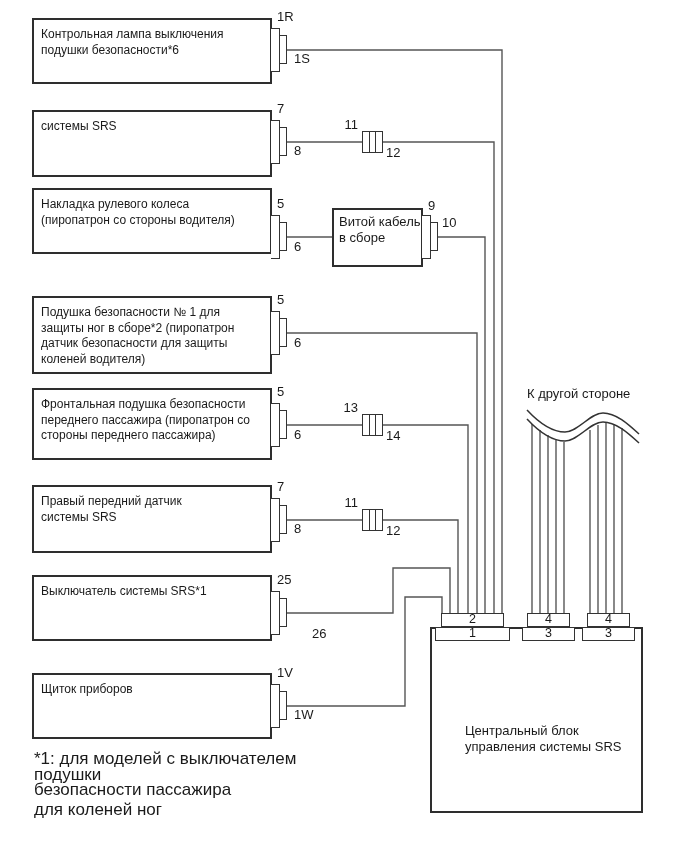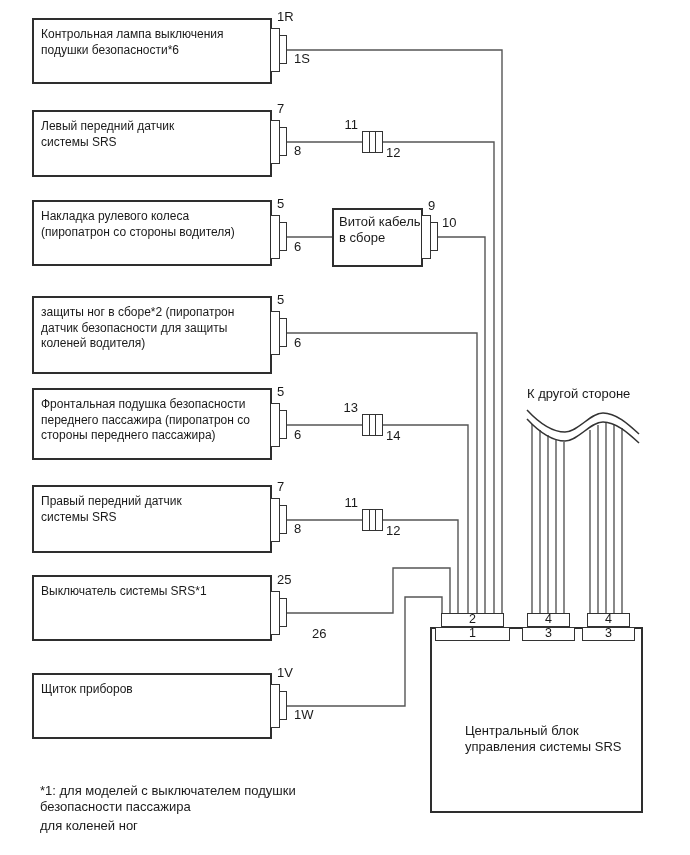--- a/index.html
+++ b/index.html
@@ -43,21 +43,21 @@
   }
   .unit-txt { position:absolute; left:465px; top:723px; font-size:13px; line-height:15.5px; }
 
   .uconn {
     position:absolute; box-sizing:border-box; border:1.5px solid #333; background:#fff;
     font-size:12.5px; line-height:11px; text-align:center; overflow:visible;
   }
 
   .oside { position:absolute; left:527px; top:386px; font-size:13px; }
 
-  .fnotes { position:absolute; left:40px; top:751px; font-size:13px; line-height:15.5px; width:330px;margin-top:32px; }
+  .fnotes { position:absolute; left:34px; top:751px; font-size:17px; line-height:15.5px; width:330px; }
   .fn { margin:0 0 4px 0; }
 </style>
 </head>
 <body>
 
 <div class="stage">
 
   <svg class="wires" width="690" height="855">
 
     <polyline class="w" points="287,50 502,50 502,614"></polyline>
@@ -92,37 +92,36 @@
       <div>подушки безопасности*6</div>
     </div>
   </div>
   <div class="tab-o" style="left:271px; top:28px;"></div>
   <div class="tab-i" style="left:280px; top:35px;"></div>
   <div class="pin" style="left:277px; top:10px;">1R</div>
   <div class="pin" style="left:294px; top:52px;">1S</div>
 
   <div class="dev" style="top:110px; height:67px;">
     <div class="txt">
-      <div>Левый передний датчик</div>
       <div>системы SRS</div>
     </div>
   </div>
   <div class="tab-o" style="left:271px; top:120px;"></div>
   <div class="tab-i" style="left:280px; top:127px;"></div>
   <div class="pin" style="left:277px; top:102px;">7</div>
   <div class="pin" style="left:294px; top:144px;">8</div>
   <div class="iconn" style="left:362px; top:131px;">
       <i></i>
       <i></i>
       <i></i>
     </div>
   <div class="pin r" style="left:332px; top:118px; width:26px;">11</div>
   <div class="pin" style="left:386px; top:146px;">12</div>
 
-  <div class="dev" style="top:200px; height:66px;">
+  <div class="dev" style="top:188px; height:66px;">
     <div class="txt">
       <div>Накладка рулевого колеса</div>
       <div>(пиропатрон со стороны водителя)</div>
     </div>
   </div>
   <div class="tab-o" style="left:271px; top:215px;"></div>
   <div class="tab-i" style="left:280px; top:222px;"></div>
   <div class="pin" style="left:277px; top:197px;">5</div>
   <div class="pin" style="left:294px; top:240px;">6</div>
 
@@ -132,20 +131,21 @@
       <div>в сборе</div>
     </div>
   </div>
   <div class="tab-o" style="left:422px; top:215px;"></div>
   <div class="tab-i" style="left:431px; top:222px;"></div>
   <div class="pin" style="left:428px; top:199px;">9</div>
   <div class="pin" style="left:442px; top:216px;">10</div>
 
   <div class="dev" style="top:296px; height:78px;">
     <div class="txt">
+      <div>Подушка безопасности № 1 для</div>
       <div>защиты ног в сборе*2 (пиропатрон</div>
       <div>датчик безопасности для защиты</div>
       <div>коленей водителя)</div>
     </div>
   </div>
   <div class="tab-o" style="left:271px; top:311px;"></div>
   <div class="tab-i" style="left:280px; top:318px;"></div>
   <div class="pin" style="left:277px; top:293px;">5</div>
   <div class="pin" style="left:294px; top:336px;">6</div>
 

